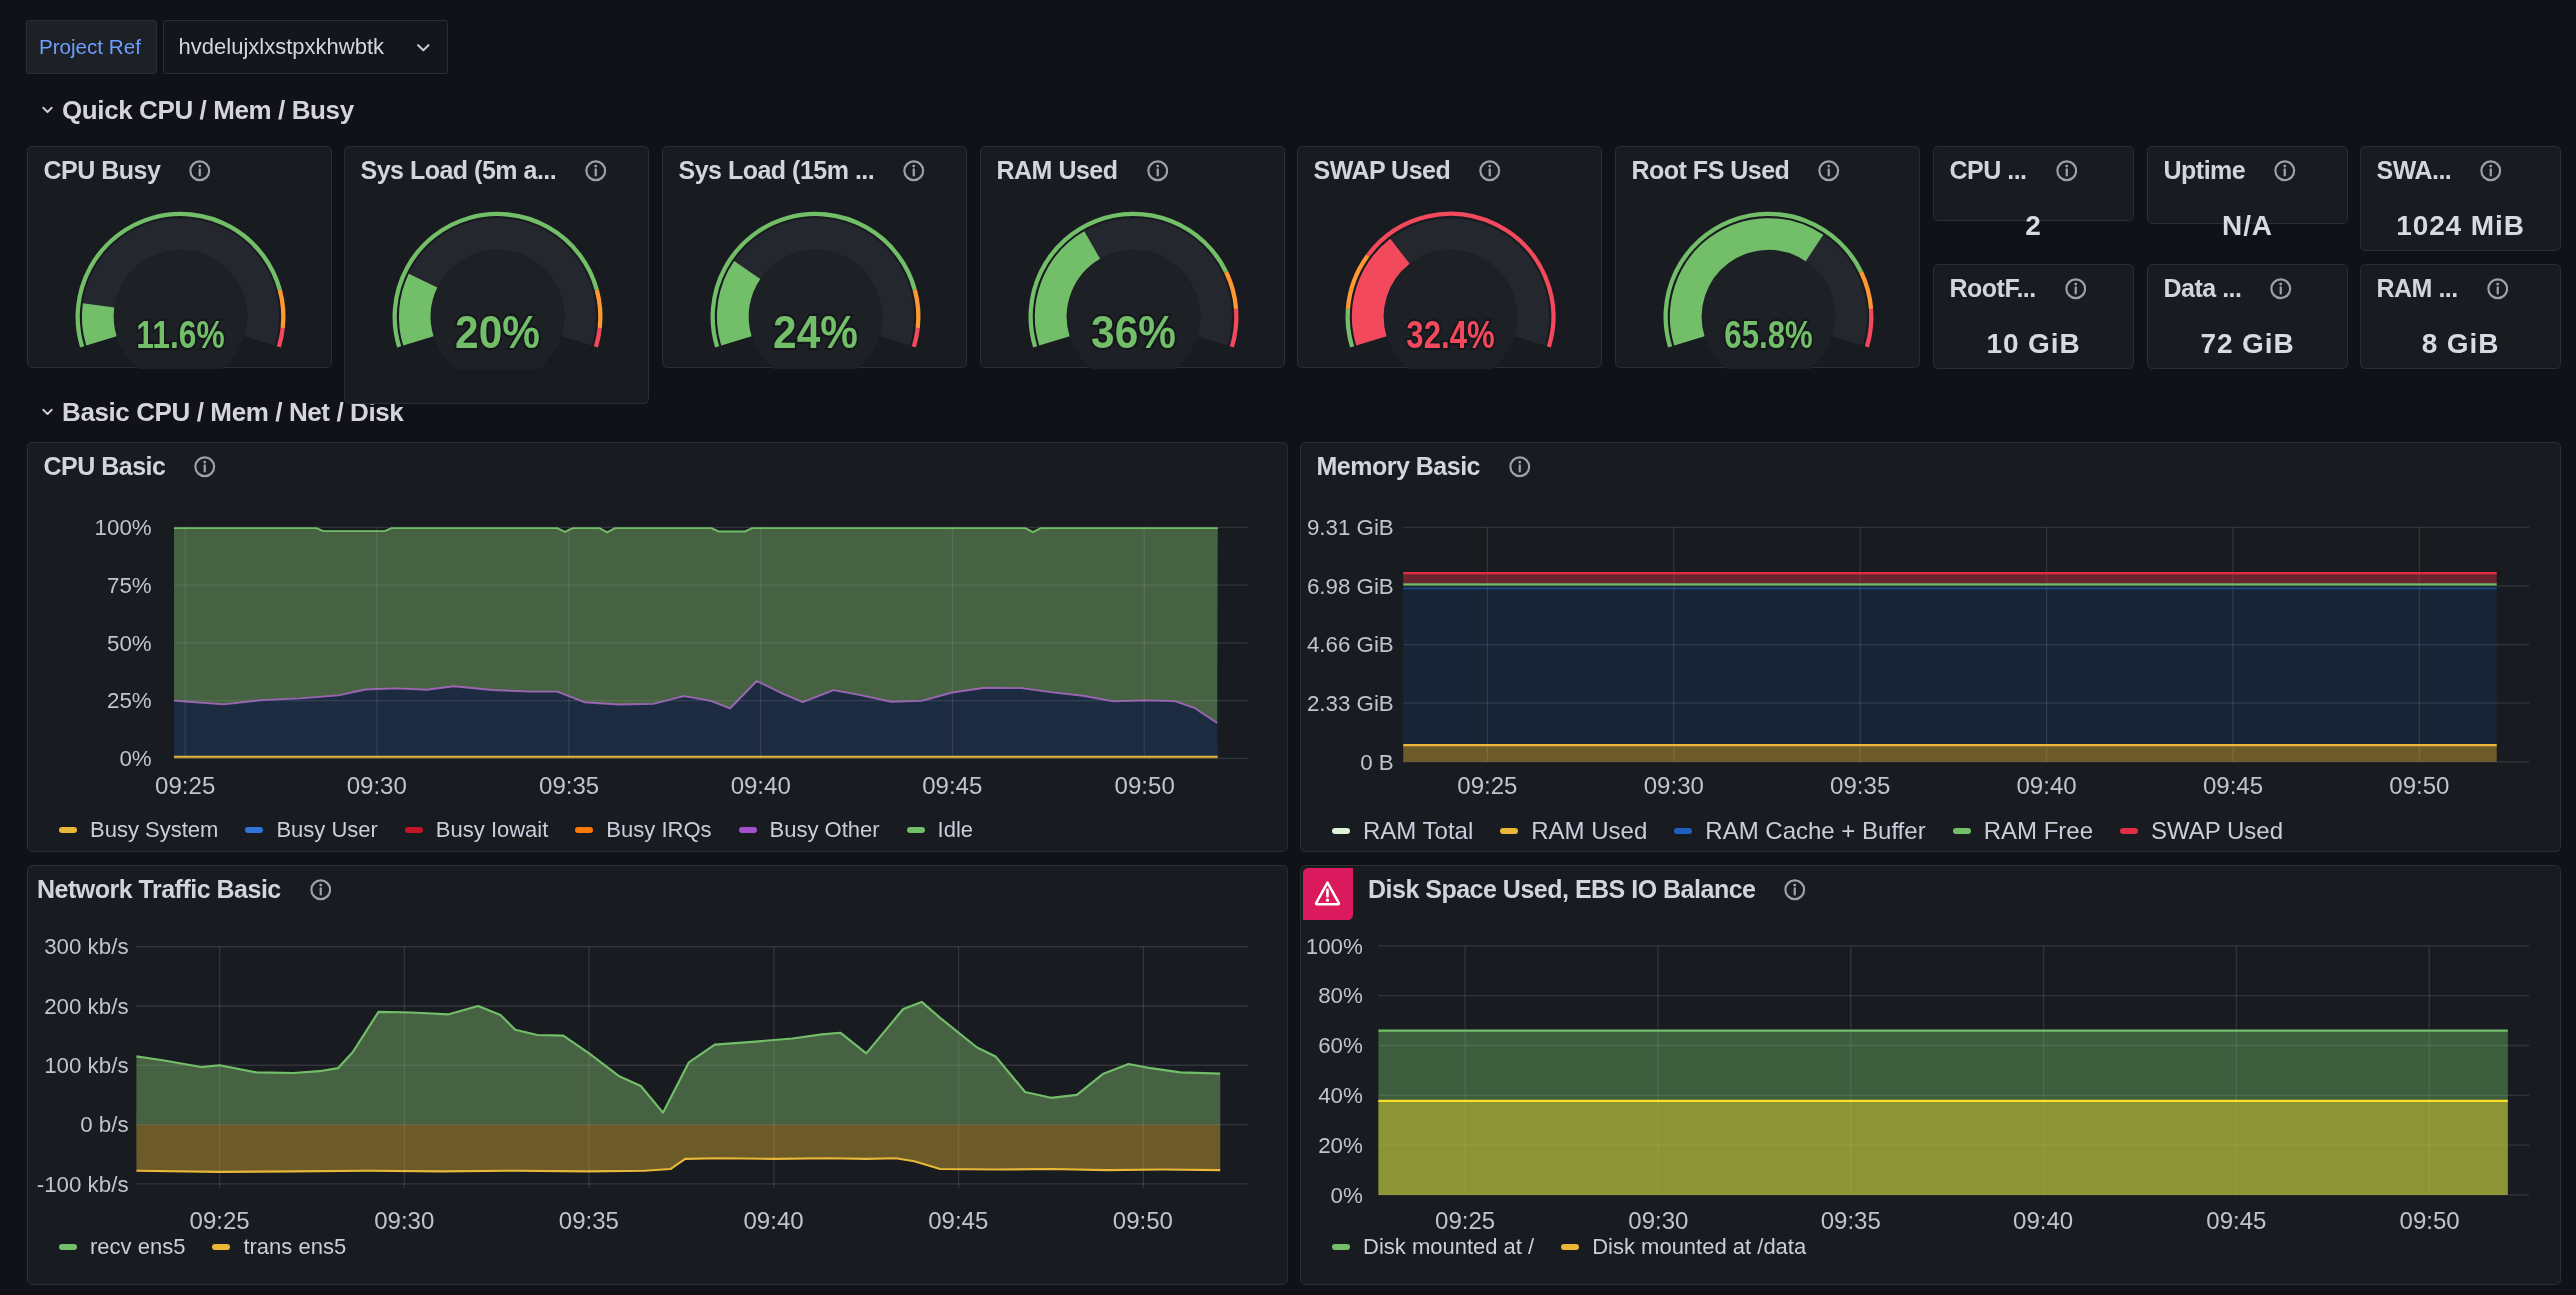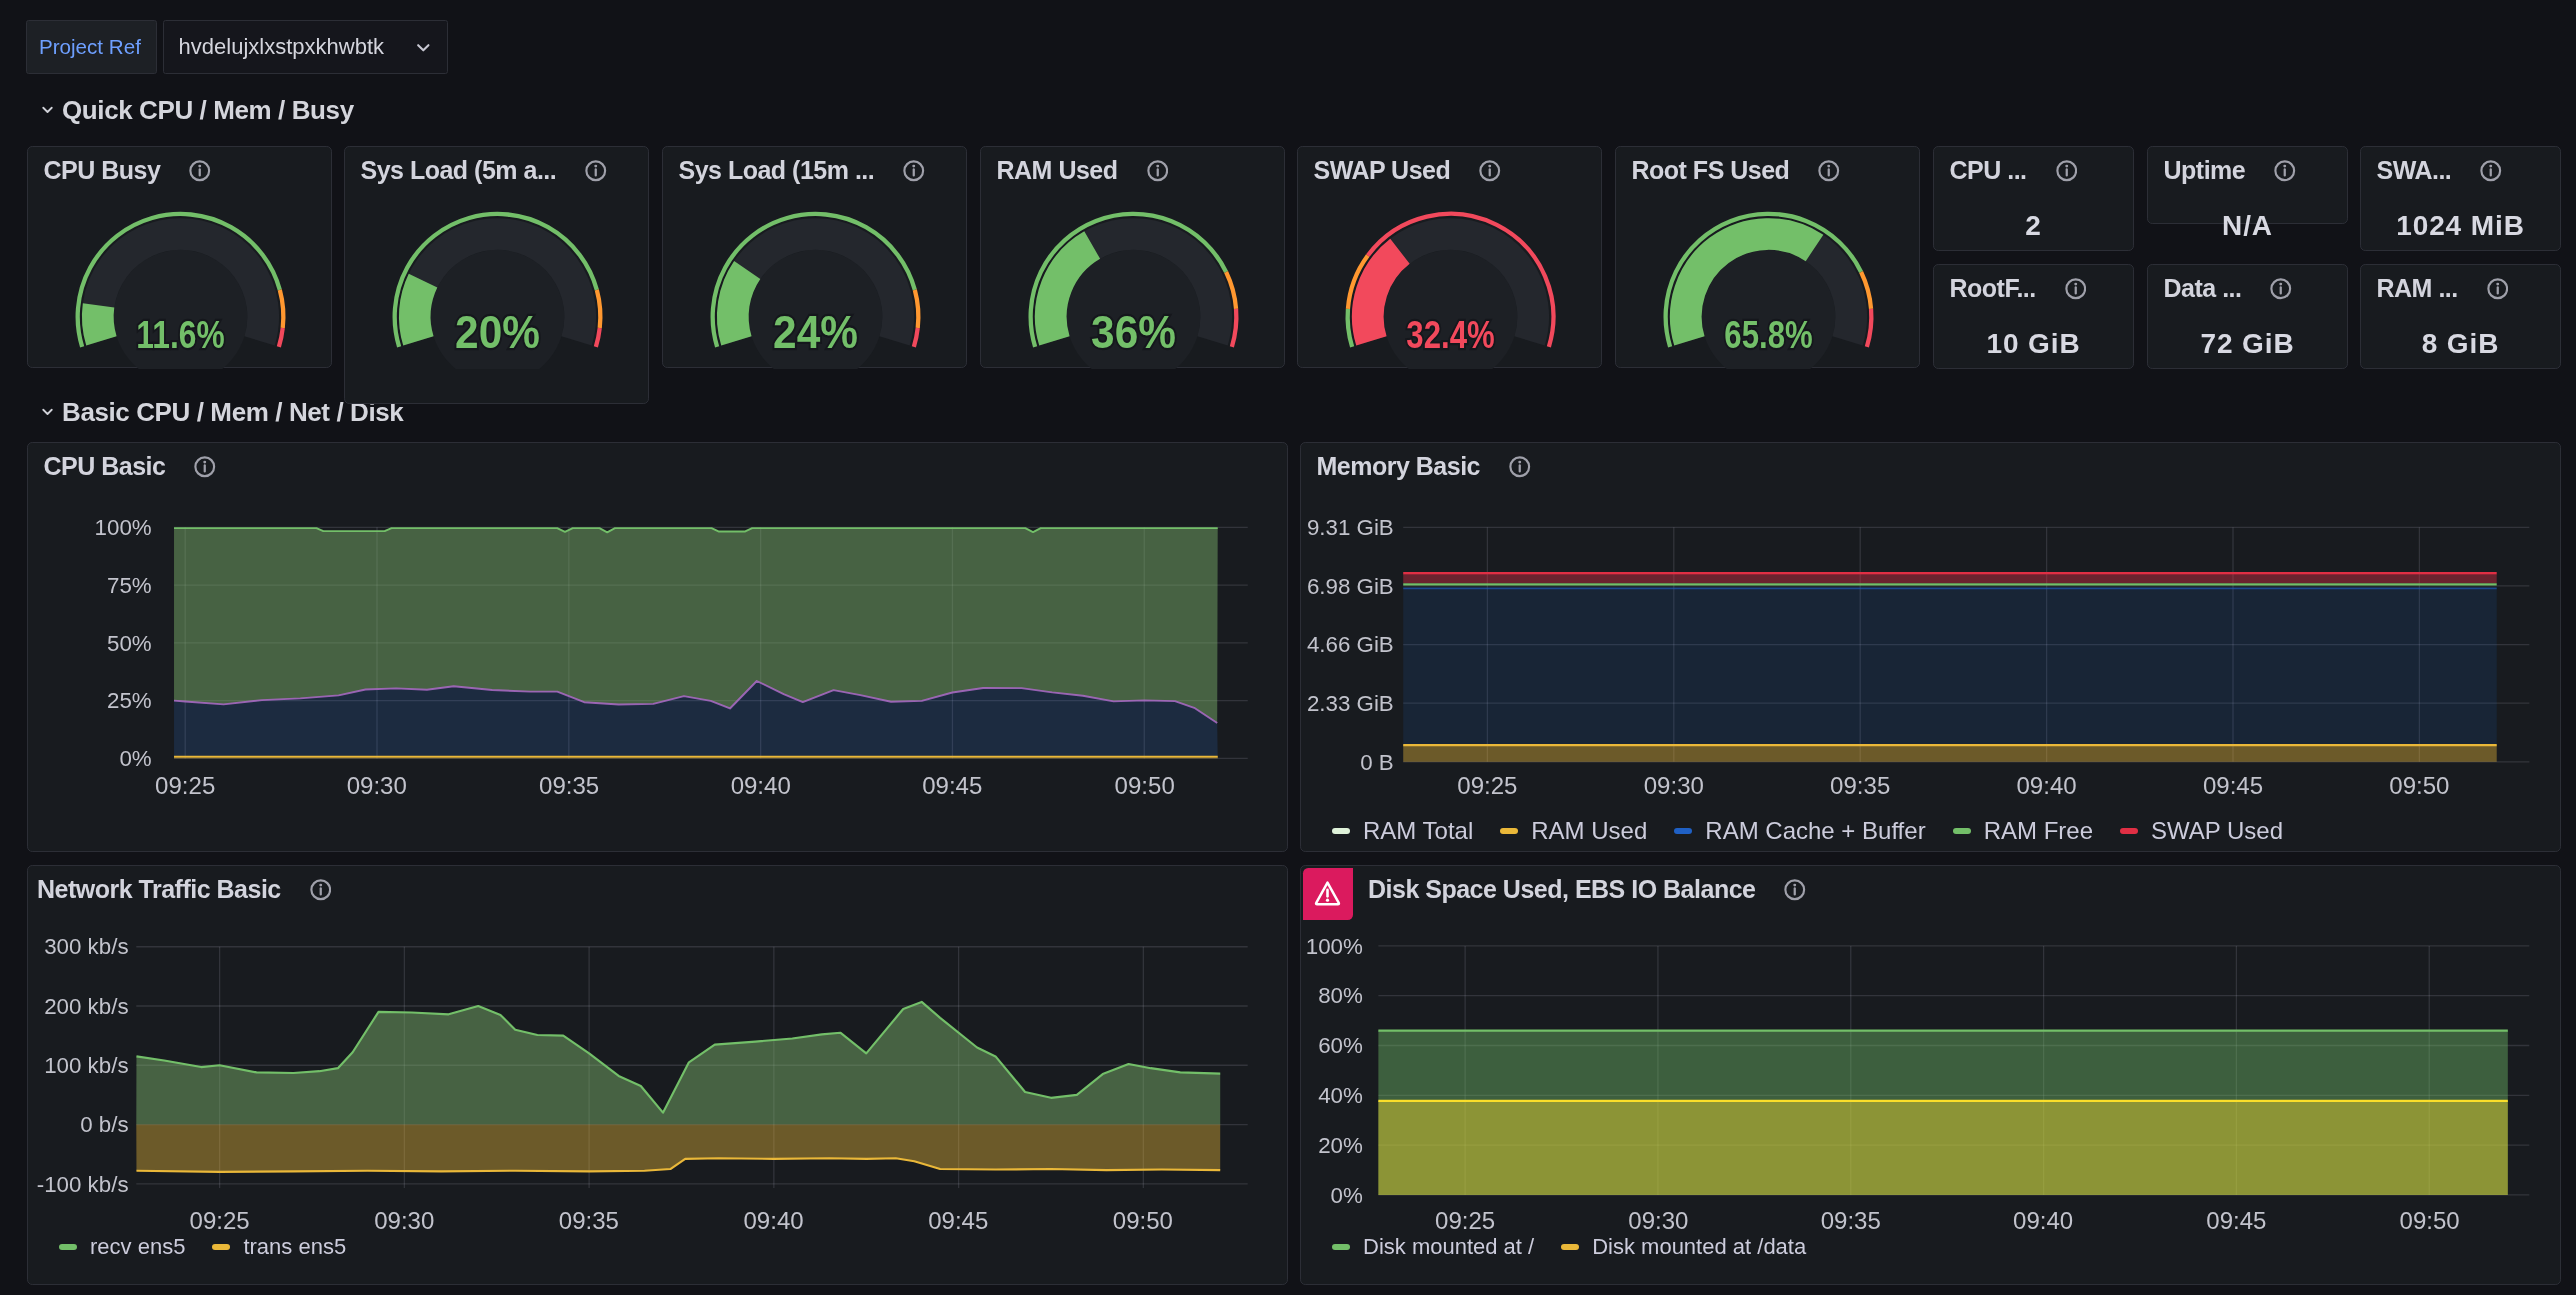--- a/index.html
+++ b/index.html
@@ -140,21 +140,21 @@
     <svg width="305" height="222" viewBox="0 0 355 259" style="position:absolute;left:0;top:0">
       <circle cx="177.5" cy="198" r="78" fill="#1d2025"></circle>
       <path d="M 85.22 226.21 A 96.5 96.5 0 1 1 269.78 226.21" stroke="#24272d" stroke-width="37" fill="none"></path>
       <path d="M 85.22 226.21 A 96.5 96.5 0 0 1 231.20 117.82" stroke="#73BF69" stroke-width="37" fill="none"></path>
       <path d="M 62.74 233.08 A 120 120 0 0 1 285.54 145.77" stroke="#73BF69" stroke-width="5" fill="none"></path>
       <path d="M 285.54 145.77 A 120 120 0 0 1 297.15 188.79" stroke="#FF9830" stroke-width="5" fill="none"></path>
       <path d="M 297.15 188.79 A 120 120 0 0 1 292.26 233.08" stroke="#F2495C" stroke-width="5" fill="none"></path>
       <text x="177.5" y="234" text-anchor="middle" font-size="45" font-weight="700" fill="#73BF69" stroke="#15171c" stroke-width="5" paint-order="stroke" textLength="103" lengthAdjust="spacingAndGlyphs" font-family="Liberation Sans, sans-serif">65.8%</text>
     </svg>
   </div>
-<div style="position:absolute;left:1933px;top:146px;width:201px;height:105px;background:#181b1f;border:0.9px solid #2c2e36;border-radius:5.2px;">
+<div style="position:absolute;left:1933px;top:146px;width:201px;height:75px;background:#181b1f;border:0.9px solid #2c2e36;border-radius:5.2px;">
     <div style="position:absolute;left:15.5px;top:9.4px;display:flex;align-items:center;max-width:92%">
       <span style="font-size:25px;font-weight:700;color:#d3d4dd;letter-spacing:-0.5px;white-space:nowrap">CPU ...</span>
       <span style="margin-left:29px;display:flex">
         <svg width="21.5" height="21.5" viewBox="0 0 25 25" style="flex:none">
           <circle cx="12.5" cy="12.5" r="10.9" stroke="#9fa0aa" stroke-width="2.5" fill="none"></circle>
           <line x1="12.5" y1="11.0" x2="12.5" y2="18.0" stroke="#9fa0aa" stroke-width="2.6" stroke-linecap="round"></line>
           <circle cx="12.5" cy="7.1" r="1.7" fill="#9fa0aa"></circle>
         </svg>
       </span>
     </div>
@@ -259,20 +259,28 @@
       <text x="144" y="241.5" text-anchor="end" font-size="26" fill="#c2c3cc" font-family="Liberation Sans, sans-serif">50%</text>
       <text x="144" y="308.75" text-anchor="end" font-size="26" fill="#c2c3cc" font-family="Liberation Sans, sans-serif">25%</text>
       <text x="144" y="376" text-anchor="end" font-size="26" fill="#c2c3cc" font-family="Liberation Sans, sans-serif">0%</text>
       <text x="183" y="409" text-anchor="middle" font-size="28" fill="#c2c3cc" font-family="Liberation Sans, sans-serif">09:25</text>
       <text x="406" y="409" text-anchor="middle" font-size="28" fill="#c2c3cc" font-family="Liberation Sans, sans-serif">09:30</text>
       <text x="630" y="409" text-anchor="middle" font-size="28" fill="#c2c3cc" font-family="Liberation Sans, sans-serif">09:35</text>
       <text x="853" y="409" text-anchor="middle" font-size="28" fill="#c2c3cc" font-family="Liberation Sans, sans-serif">09:40</text>
       <text x="1076" y="409" text-anchor="middle" font-size="28" fill="#c2c3cc" font-family="Liberation Sans, sans-serif">09:45</text>
       <text x="1300" y="409" text-anchor="middle" font-size="28" fill="#c2c3cc" font-family="Liberation Sans, sans-serif">09:50</text>
     </svg>
+    <div style="position:absolute;left:31px;top:374px;display:flex;align-items:center;gap:27px;font-size:22px;color:#ccccdc">
+      <div style="display:flex;align-items:center;gap:13px;white-space:nowrap"><span style="width:18px;height:6.9px;border-radius:5.2px;background:#EAB839;flex:none"></span>Busy System</div>
+      <div style="display:flex;align-items:center;gap:13px;white-space:nowrap"><span style="width:18px;height:6.9px;border-radius:5.2px;background:#3274D9;flex:none"></span>Busy User</div>
+      <div style="display:flex;align-items:center;gap:13px;white-space:nowrap"><span style="width:18px;height:6.9px;border-radius:5.2px;background:#C4162A;flex:none"></span>Busy Iowait</div>
+      <div style="display:flex;align-items:center;gap:13px;white-space:nowrap"><span style="width:18px;height:6.9px;border-radius:5.2px;background:#FF780A;flex:none"></span>Busy IRQs</div>
+      <div style="display:flex;align-items:center;gap:13px;white-space:nowrap"><span style="width:18px;height:6.9px;border-radius:5.2px;background:#A352CC;flex:none"></span>Busy Other</div>
+      <div style="display:flex;align-items:center;gap:13px;white-space:nowrap"><span style="width:18px;height:6.9px;border-radius:5.2px;background:#73BF69;flex:none"></span>Idle</div>
+    </div>
   </div>
 <div style="position:absolute;left:1300px;top:442px;width:1261px;height:410px;background:#181b1f;border:0.9px solid #2c2e36;border-radius:5.2px;">
     <div style="position:absolute;left:15.5px;top:9.4px;display:flex;align-items:center;max-width:92%">
       <span style="font-size:25px;font-weight:700;color:#d3d4dd;letter-spacing:-0.5px;white-space:nowrap">Memory Basic</span>
       <span style="margin-left:29px;display:flex">
         <svg width="21.5" height="21.5" viewBox="0 0 25 25" style="flex:none">
           <circle cx="12.5" cy="12.5" r="10.9" stroke="#9fa0aa" stroke-width="2.5" fill="none"></circle>
           <line x1="12.5" y1="11.0" x2="12.5" y2="18.0" stroke="#9fa0aa" stroke-width="2.6" stroke-linecap="round"></line>
           <circle cx="12.5" cy="7.1" r="1.7" fill="#9fa0aa"></circle>
         </svg>

